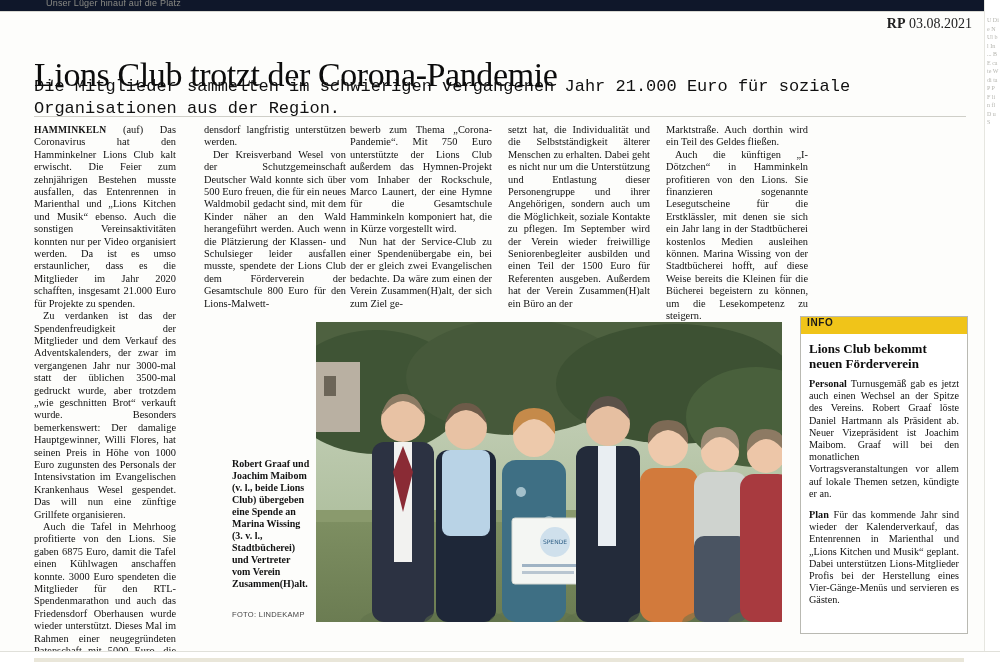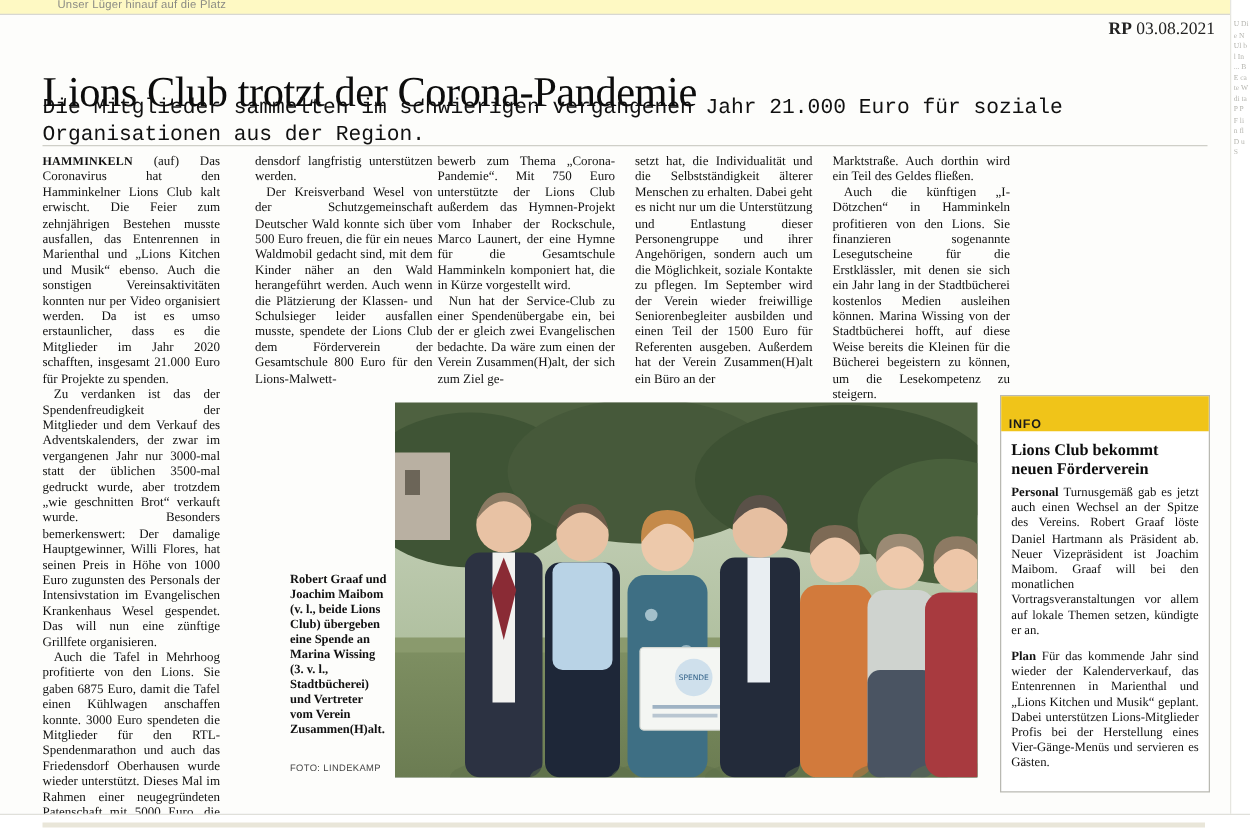--- a/index.html
+++ b/index.html
@@ -12,21 +12,21 @@
   }
   .page {
     position: relative;
     width: 1000px; height: 665px;
     background: #fdfdfb;
   }
 
   
   .topstrip {
     position: absolute; top: 0; left: 0; width: 1000px; height: 12px;
-    background: #fef9c3;
+    background: #0f172a;
     border-bottom: 1px solid #d8d8d2;
   }
   .topstrip-text {
     position: absolute; left: 46px; top: -2px;
     font-size: 9px; color: #8a8a84; letter-spacing: .2px;
     font-family: "Liberation Sans", sans-serif;
   }
 
   
   .gutter {
@@ -114,22 +114,22 @@
   }
 
   
   .infobox {
     position: absolute; left: 800px; top: 316px;
     width: 168px; height: 318px;
     border: 1px solid #b9b9b2;
     background: #ffffff;
   }
   .infobox-header {
-    height: 28px; background: #f0c419;
-    display: flex; align-items: flex-end;
+    height: 17px; background: #f0c419;
+    display: flex; align-items: flex-start;
     padding-left: 6px;
   }
   .infobox-header span {
     font-family: "Liberation Sans", sans-serif;
     font-size: 10px; font-weight: bold; letter-spacing: .6px; color: #1a1a1a;
   }
   .infobox-body { padding: 7px 8px 6px 8px; }
   .infobox-title {
     font-size: 13px; line-height: 15px; font-weight: bold;
     margin-bottom: 7px; color: #0d0d0d;

